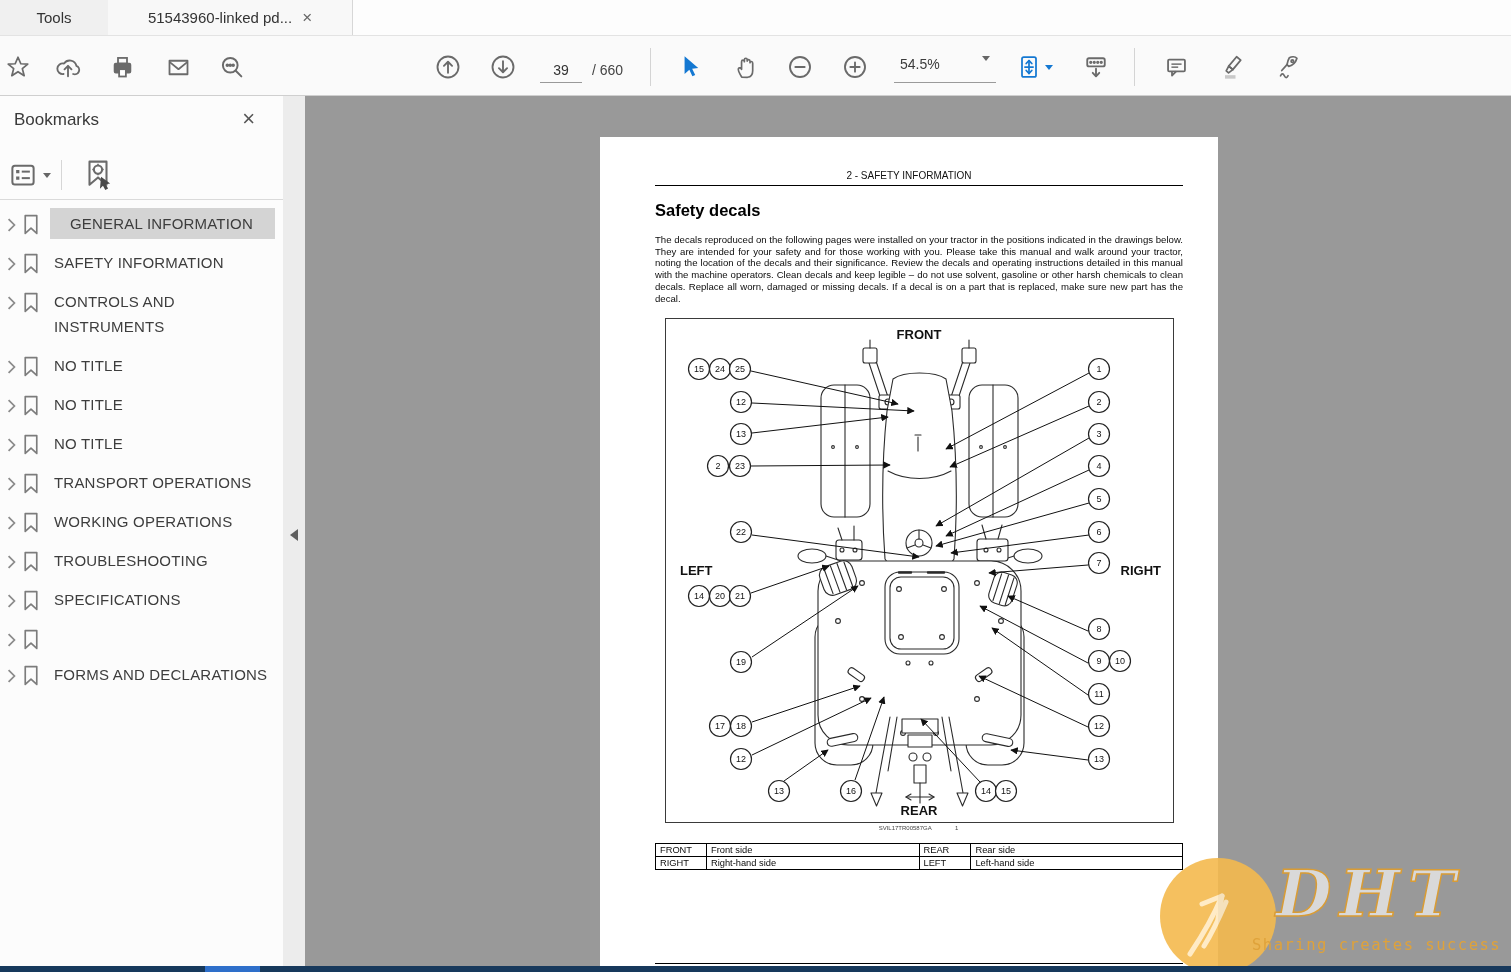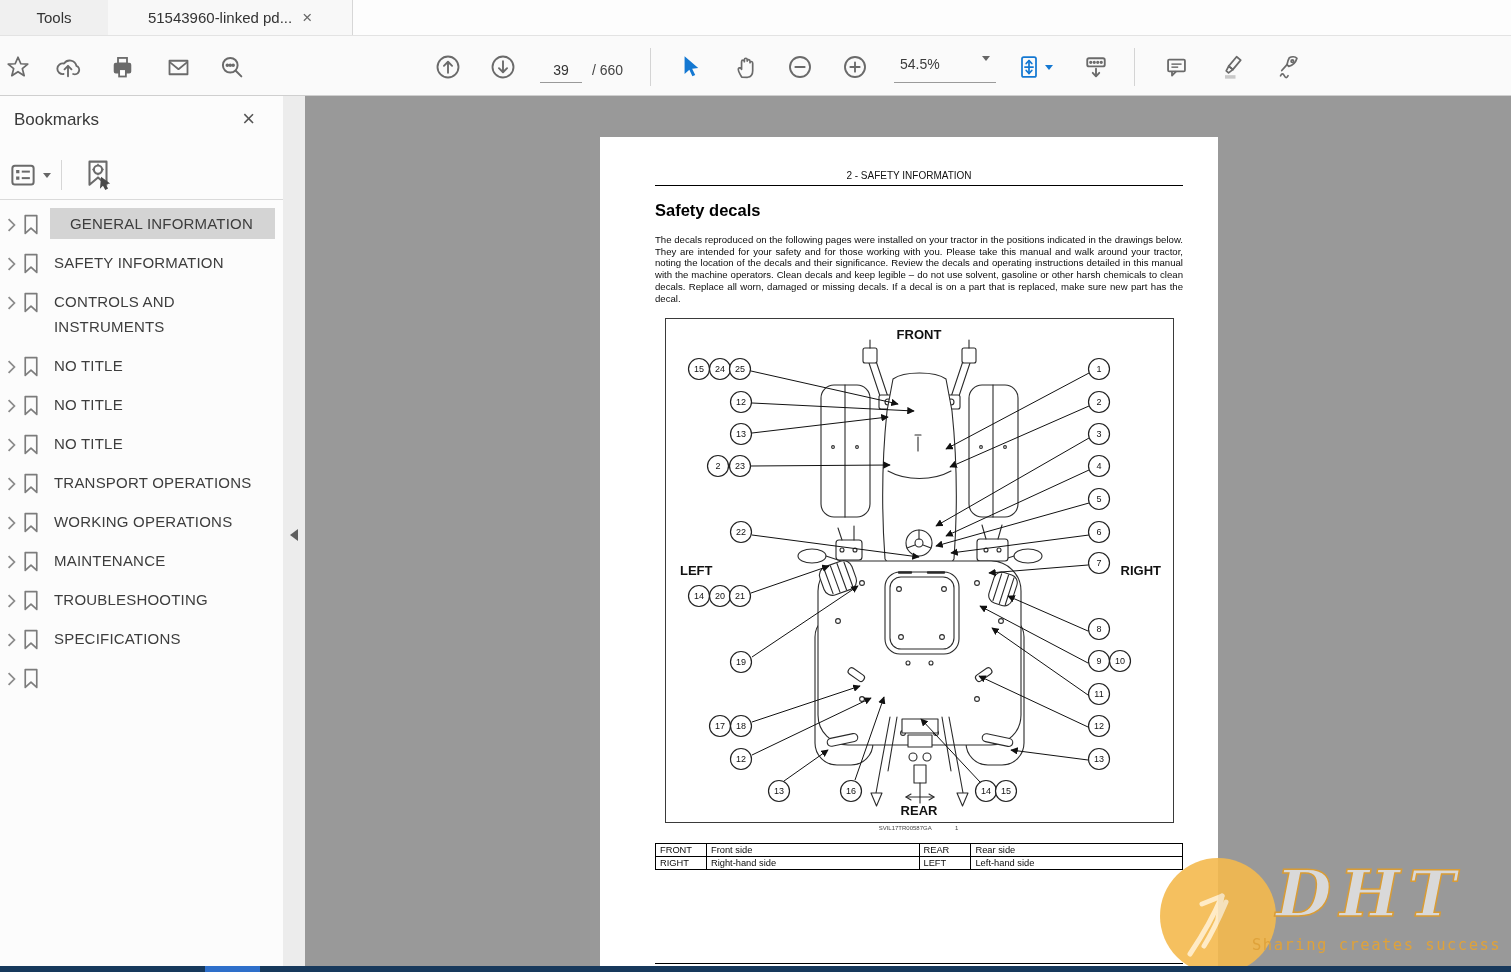--- a/index.html
+++ b/index.html
@@ -377,33 +377,20 @@
             <span class="bm-chev">
               <svg width="11" height="14" viewBox="0 0 8 12" fill="none" stroke="#8b8b8b" stroke-width="1.5">
                 <polyline points="1.5,1 6.5,6 1.5,11"></polyline>
               </svg>
             </span>
             <span class="bm-flag">
               <svg width="18" height="22" viewBox="0 0 17 21" fill="none" stroke="#7c7c7c" stroke-width="1.6" stroke-linejoin="round">
                 <path d="M3,1.5 L14,1.5 L14,18.5 L8.5,13.5 L3,18.5 Z"></path>
               </svg>
             </span>
-            <span class="bm-lbl">MAINTENANCE</span>
-          </div>
-          <div class="bm-item">
-            <span class="bm-chev">
-              <svg width="11" height="14" viewBox="0 0 8 12" fill="none" stroke="#8b8b8b" stroke-width="1.5">
-                <polyline points="1.5,1 6.5,6 1.5,11"></polyline>
-              </svg>
-            </span>
-            <span class="bm-flag">
-              <svg width="18" height="22" viewBox="0 0 17 21" fill="none" stroke="#7c7c7c" stroke-width="1.6" stroke-linejoin="round">
-                <path d="M3,1.5 L14,1.5 L14,18.5 L8.5,13.5 L3,18.5 Z"></path>
-              </svg>
-            </span>
             <span class="bm-lbl">TROUBLESHOOTING</span>
           </div>
           <div class="bm-item">
             <span class="bm-chev">
               <svg width="11" height="14" viewBox="0 0 8 12" fill="none" stroke="#8b8b8b" stroke-width="1.5">
                 <polyline points="1.5,1 6.5,6 1.5,11"></polyline>
               </svg>
             </span>
             <span class="bm-flag">
               <svg width="18" height="22" viewBox="0 0 17 21" fill="none" stroke="#7c7c7c" stroke-width="1.6" stroke-linejoin="round">
@@ -416,20 +403,33 @@
             <span class="bm-chev">
               <svg width="11" height="14" viewBox="0 0 8 12" fill="none" stroke="#8b8b8b" stroke-width="1.5">
                 <polyline points="1.5,1 6.5,6 1.5,11"></polyline>
               </svg>
             </span>
             <span class="bm-flag">
               <svg width="18" height="22" viewBox="0 0 17 21" fill="none" stroke="#7c7c7c" stroke-width="1.6" stroke-linejoin="round">
                 <path d="M3,1.5 L14,1.5 L14,18.5 L8.5,13.5 L3,18.5 Z"></path>
               </svg>
             </span>
+          </div>
+          <div class="bm-item">
+            <span class="bm-chev">
+              <svg width="11" height="14" viewBox="0 0 8 12" fill="none" stroke="#8b8b8b" stroke-width="1.5">
+                <polyline points="1.5,1 6.5,6 1.5,11"></polyline>
+              </svg>
+            </span>
+            <span class="bm-flag">
+              <svg width="18" height="22" viewBox="0 0 17 21" fill="none" stroke="#7c7c7c" stroke-width="1.6" stroke-linejoin="round">
+                <path d="M3,1.5 L14,1.5 L14,18.5 L8.5,13.5 L3,18.5 Z"></path>
+              </svg>
+            </span>
+            <span class="bm-lbl">FORMS AND DECLARATIONS</span>
           </div>
         </div>
     </div>
 
     <div class="strip">
       <div class="strip-arrow"></div>
     </div>
 
     <div class="canvas">
       <div class="page">

